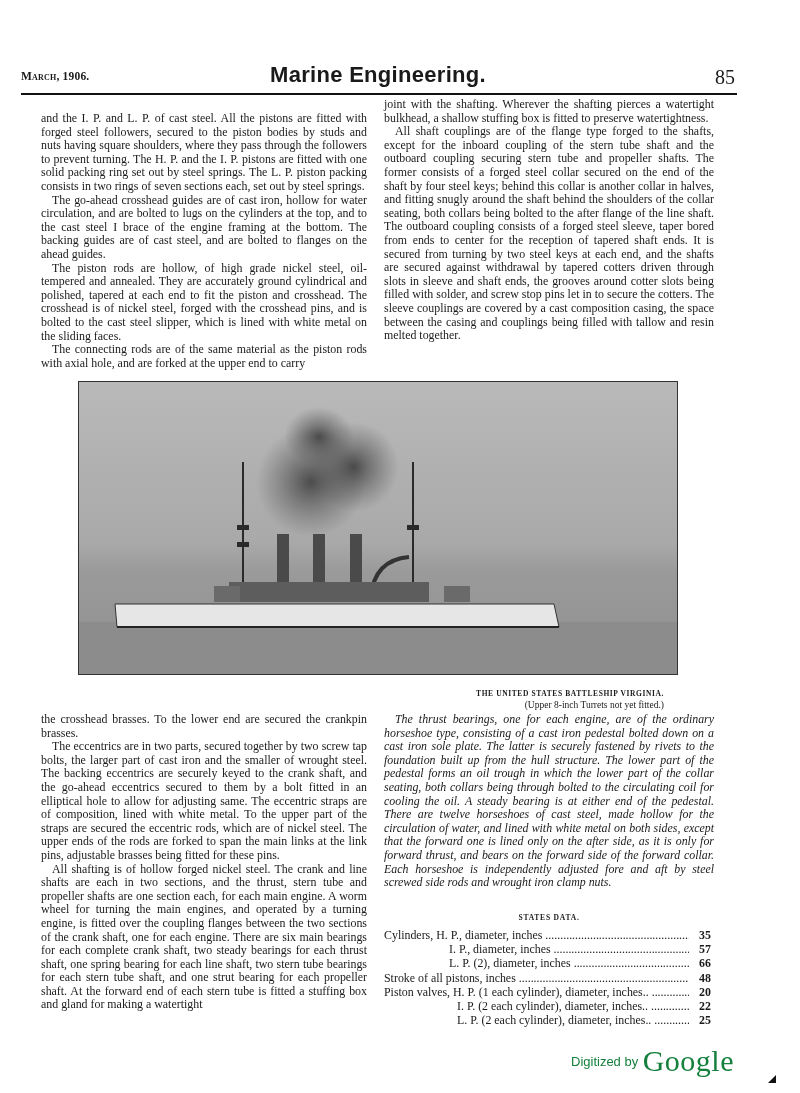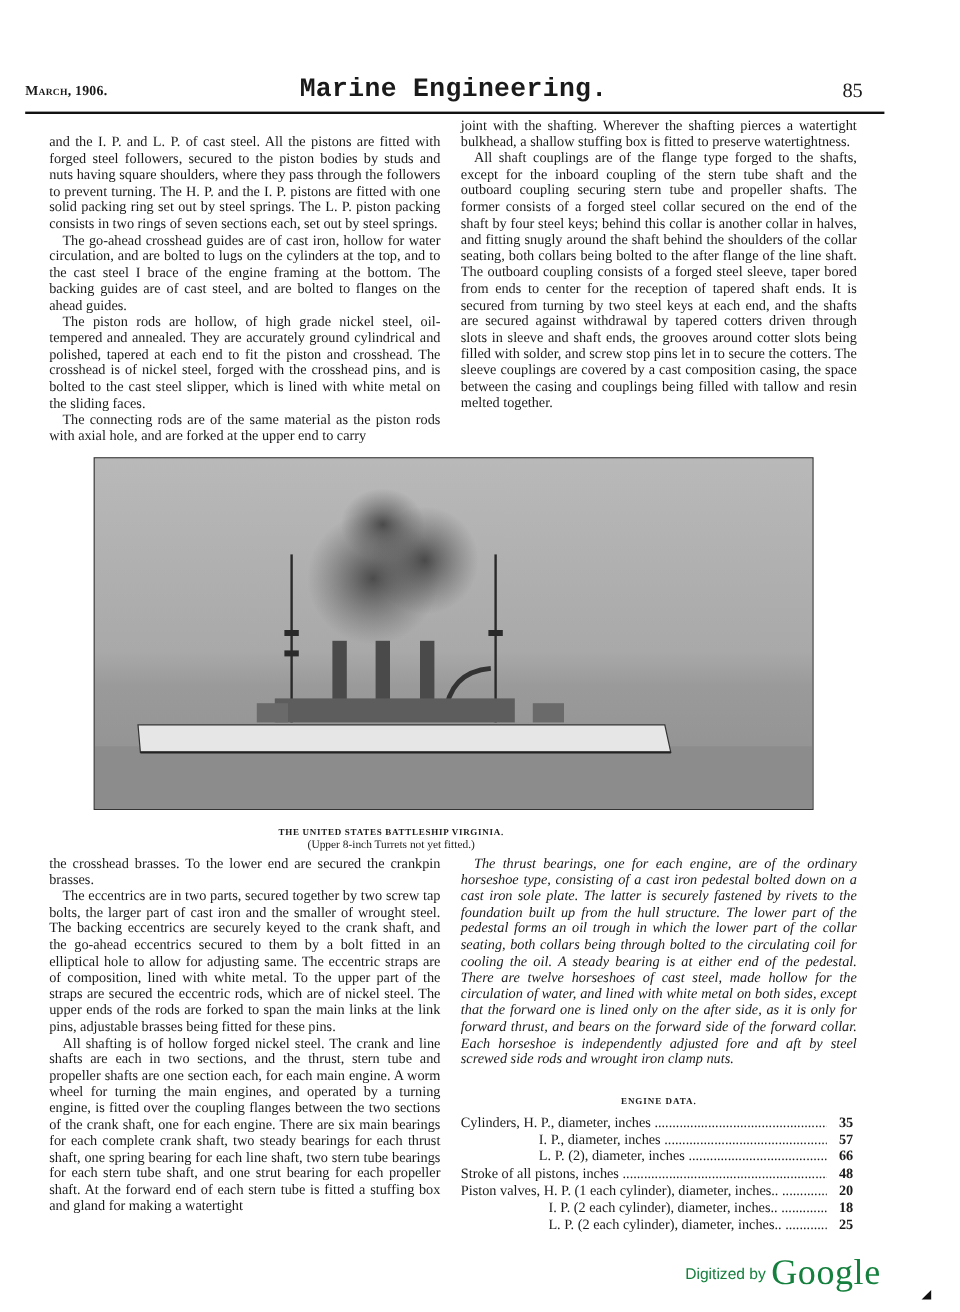--- a/index.html
+++ b/index.html
@@ -1,34 +1,34 @@
 <!DOCTYPE html>
 <html><head>
 <meta charset="utf-8">
 <style>
   html, body { margin:0; padding:0; background:#ffffff; }
   body { width:800px; height:1093px; position:relative; overflow:hidden;
          font-family:"Liberation Serif", "DejaVu Serif", serif; color:#1a1a1a; }
   .header { position:absolute; left:21px; top:62px; width:714px; height:34px; }
   .hdr-date { position:absolute; left:0; top:8px; font-size:11.5px; font-variant:small-caps; font-weight:bold; letter-spacing:0.2px; }
   .hdr-title { position:absolute; left:0; right:0; top:0; text-align:center; font-size:22px; font-weight:bold;
-               font-family:Liberation Mono, monospace; letter-spacing:0.3px; }
-  .hdr-page { position:absolute; right:16px; top:4px; font-size:17px;margin-left:46px; }
+               font-family:Liberation Sans, sans-serif; letter-spacing:0.3px; }
+  .hdr-page { position:absolute; right:0; top:4px; font-size:20px;margin-left:46px; }
   .hdr-rule { position:absolute; left:21px; top:93px; width:716px; height:2px; background:#111; }
   .col { position:absolute; font-size:11.9px; line-height:13.6px; text-align:justify; }
   .col p { margin:0; text-indent:0; }
   .col p.ind { text-indent:11px; }
   #col-tl { left:41px; top:112px; width:326px; }
   #col-tr { left:384px; top:98px; width:330px; }
   #col-bl { left:41px; top:713px; width:326px; }
   #col-br { left:384px; top:713px; width:330px;font-style:italic; }
   .photo { position:absolute; left:78px; top:381px; width:598px; height:292px; border:1px solid #333;
            background:linear-gradient(180deg,#b9b9b9 0%,#a9a9a9 55%,#9a9a9a 65%,#8f8f8f 100%); overflow:hidden; }
   .photo svg { width:100%; height:100%; display:block; }
-  .caption { position:absolute; left:0; width:652px; text-align:center; }
+  .caption { position:absolute; left:12px; width:652px; text-align:right; }
   .cap1 { top:689px; font-size:7.5px; font-weight:bold; letter-spacing:0.6px; }
   .cap2 { top:700px; font-size:9.5px;font-family:Liberation Serif, serif; }
   .table-title { position:absolute; left:384px; top:913px; width:330px; text-align:center; font-size:7.5px; font-weight:bold; letter-spacing:0.8px; }
   .engine-table { position:absolute; left:384px; top:928px; width:327px; font-size:11.9px; line-height:14.2px; }
   .erow { display:flex; align-items:baseline; white-space:nowrap; }
   .erow .lab { overflow:hidden; flex:1; }
   .erow .lab::after { content:" ........................................................................................"; }
   .erow .val { width:22px; text-align:right; font-weight:bold; }
   .google { position:absolute; left:571px; top:1044px; color:#15803d; font-family:"Liberation Sans", sans-serif; }
   .google .dig { font-size:13px; vertical-align:middle; }
@@ -92,21 +92,21 @@
 <div class="col" id="col-bl">
   <p>the crosshead brasses. To the lower end are secured the crankpin brasses.</p>
   <p class="ind">The eccentrics are in two parts, secured together by two screw tap bolts, the larger part of cast iron and the smaller of wrought steel. The backing eccentrics are securely keyed to the crank shaft, and the go-ahead eccentrics secured to them by a bolt fitted in an elliptical hole to allow for adjusting same. The eccentric straps are of composition, lined with white metal. To the upper part of the straps are secured the eccentric rods, which are of nickel steel. The upper ends of the rods are forked to span the main links at the link pins, adjustable brasses being fitted for these pins.</p>
   <p class="ind">All shafting is of hollow forged nickel steel. The crank and line shafts are each in two sections, and the thrust, stern tube and propeller shafts are one section each, for each main engine. A worm wheel for turning the main engines, and operated by a turning engine, is fitted over the coupling flanges between the two sections of the crank shaft, one for each engine. There are six main bearings for each complete crank shaft, two steady bearings for each thrust shaft, one spring bearing for each line shaft, two stern tube bearings for each stern tube shaft, and one strut bearing for each propeller shaft. At the forward end of each stern tube is fitted a stuffing box and gland for making a watertight</p>
 </div>
 
 <div class="col" id="col-br">
   <p class="ind">The thrust bearings, one for each engine, are of the ordinary horseshoe type, consisting of a cast iron pedestal bolted down on a cast iron sole plate. The latter is securely fastened by rivets to the foundation built up from the hull structure. The lower part of the pedestal forms an oil trough in which the lower part of the collar seating, both collars being through bolted to the circulating coil for cooling the oil. A steady bearing is at either end of the pedestal. There are twelve horseshoes of cast steel, made hollow for the circulation of water, and lined with white metal on both sides, except that the forward one is lined only on the after side, as it is only for forward thrust, and bears on the forward side of the forward collar. Each horseshoe is independently adjusted fore and aft by steel screwed side rods and wrought iron clamp nuts.</p>
 </div>
 
-<div class="table-title">ENGINE DATA.</div>
+<div class="table-title">STATES DATA.</div>
 <div class="engine-table">
   <div class="erow">
     <span class="lab">Cylinders, H. P., diameter, inches</span>
     <span class="val">35</span>
   </div>
   <div class="erow" style="padding-left:65px">
     <span class="lab">I. P., diameter, inches</span>
     <span class="val">57</span>
   </div>
   <div class="erow" style="padding-left:65px">
@@ -116,21 +116,21 @@
   <div class="erow">
     <span class="lab">Stroke of all pistons, inches</span>
     <span class="val">48</span>
   </div>
   <div class="erow">
     <span class="lab">Piston valves, H. P. (1 each cylinder), diameter, inches..</span>
     <span class="val">20</span>
   </div>
   <div class="erow" style="padding-left:73px">
     <span class="lab">I. P. (2 each cylinder), diameter, inches..</span>
-    <span class="val">18</span>
+    <span class="val">22</span>
   </div>
   <div class="erow" style="padding-left:73px">
     <span class="lab">L. P. (2 each cylinder), diameter, inches..</span>
     <span class="val">25</span>
   </div>
 </div>
 
 <div class="google">
   <span class="dig">Digitized by</span>
   <span class="g">Google</span>

